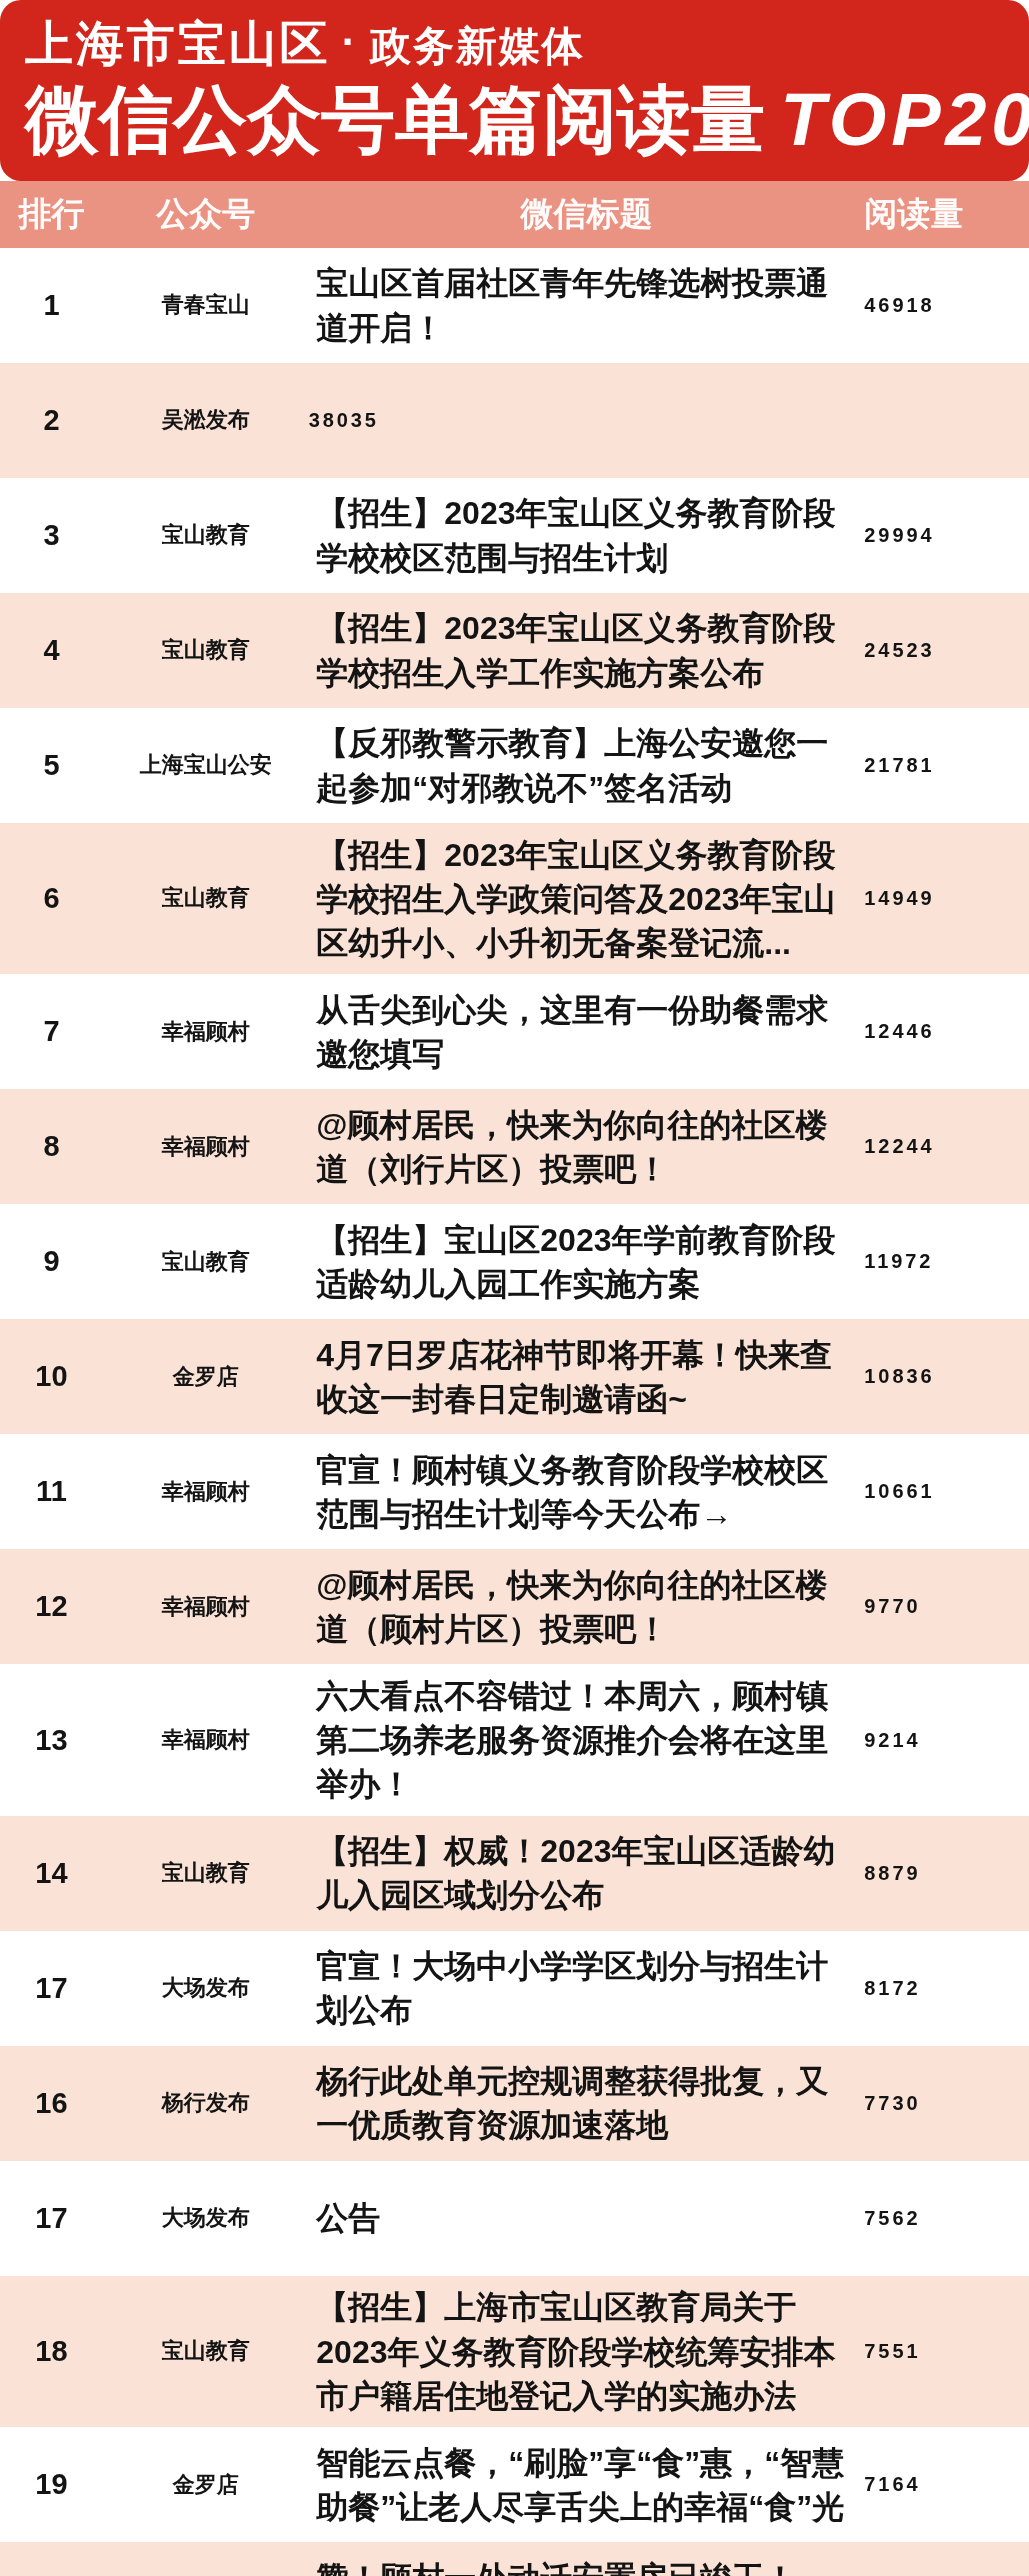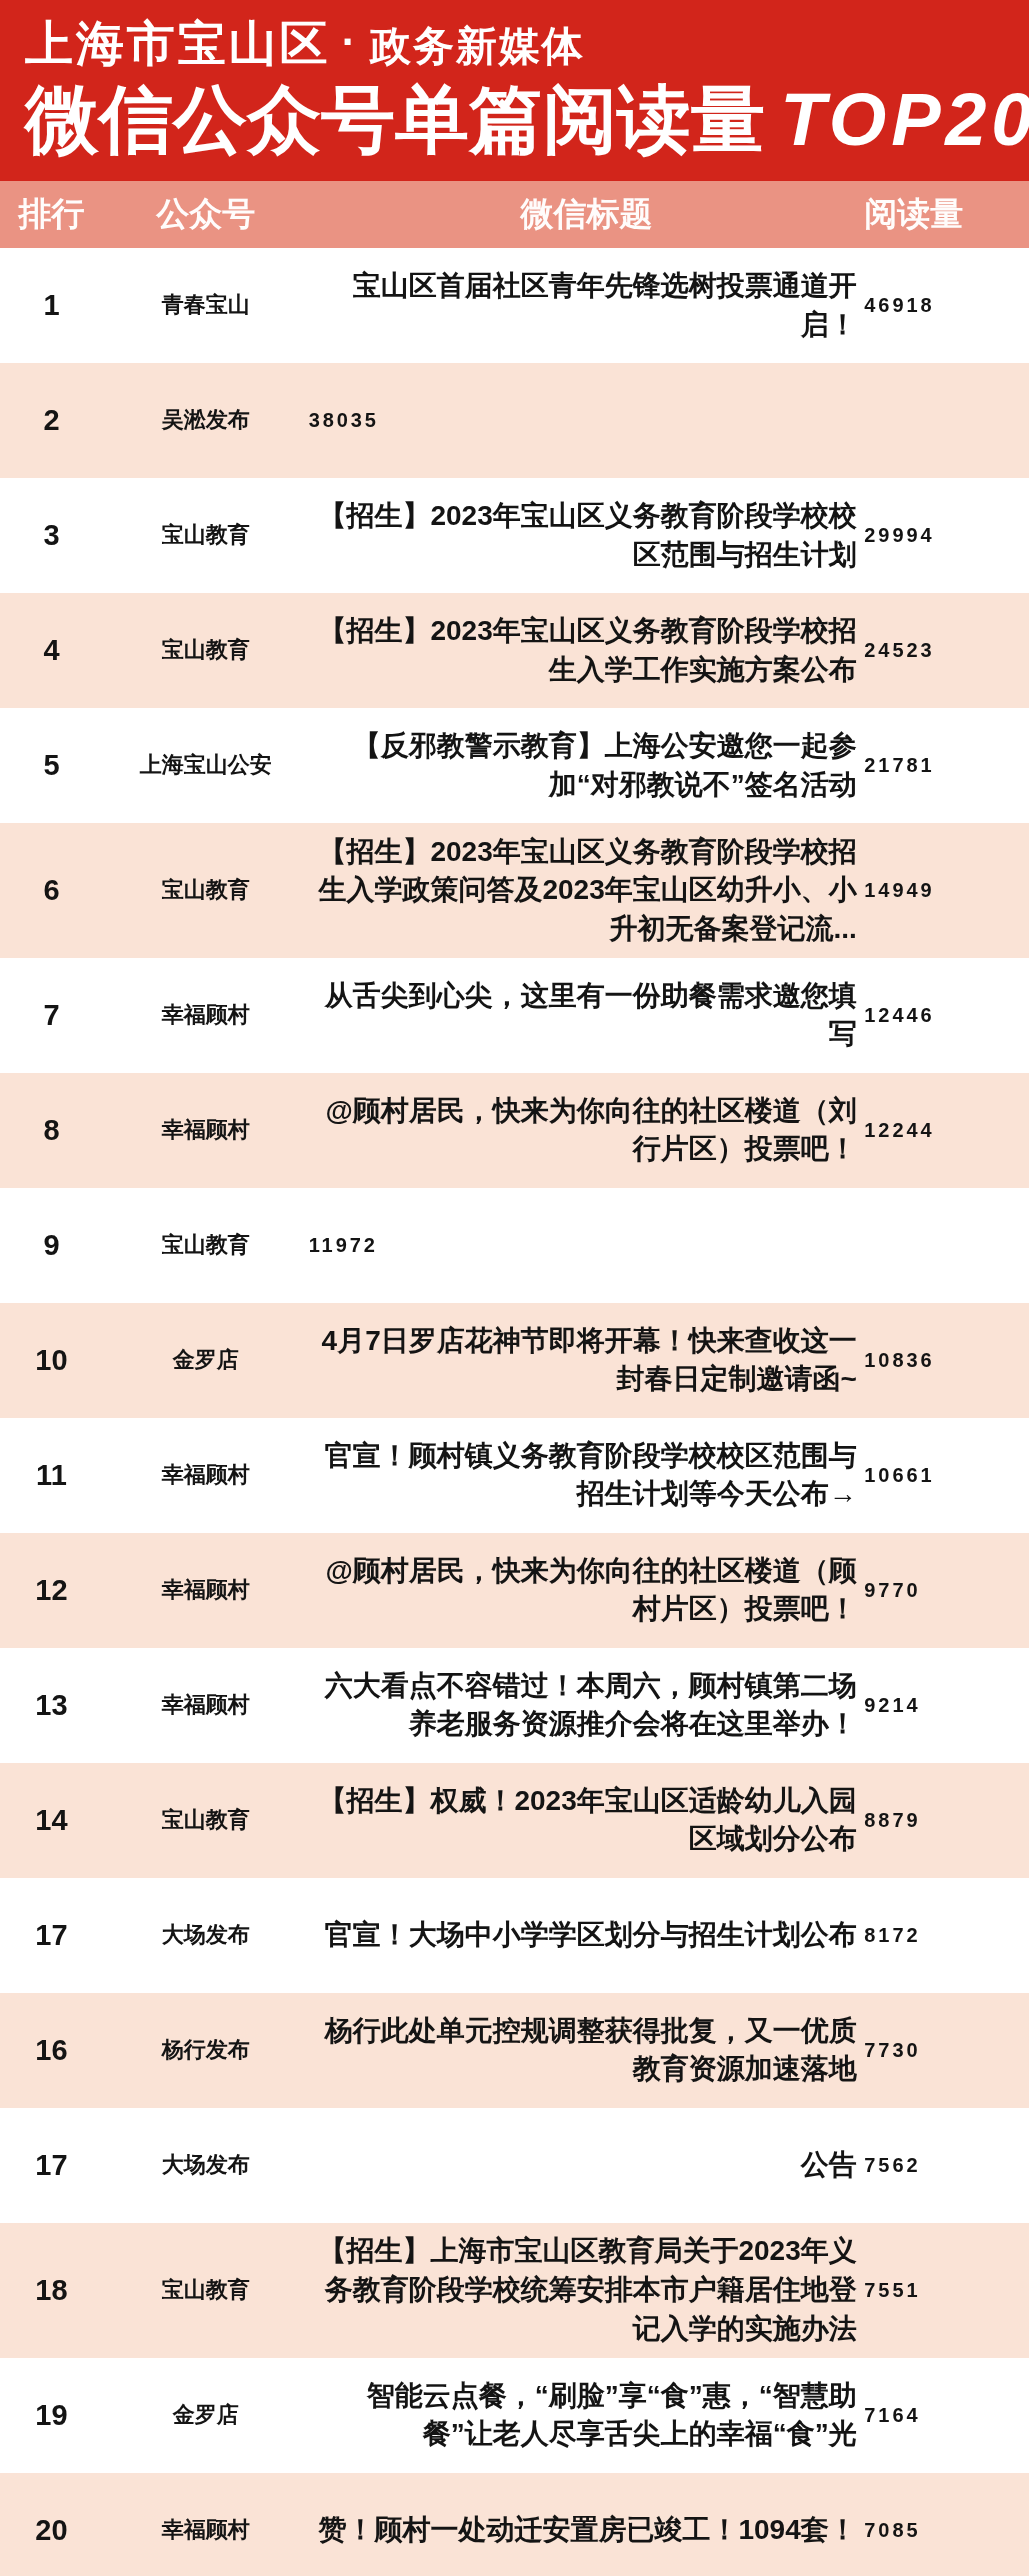--- a/index.html
+++ b/index.html
@@ -19,20 +19,21 @@
   }
 
   
   .banner {
     width: 1029px;
     height: 181px;
     background: var(--red);
     color: #fff;
     padding: 19px 0 0 25px;
     overflow: hidden;
+    border-radius: 21px;
   }
   .banner-line1 {
     font-size: 48px;
     line-height: 1.05;
     letter-spacing: 2.9px;
     white-space: nowrap;
   }
   .banner-line1 .dot {
     font-size: 42px;
     margin: 0 11.4px;
@@ -86,22 +87,22 @@
   }
   .cell-account {
     width: 20%;
     text-align: center;
     font-size: 22px;
     line-height: 1.3;
     padding: 0 3.8px;
   }
   .cell-title {
     width: 54%;
-    text-align: right;
-    font-size: 28px;
+    text-align: left;
+    font-size: 32px;
     line-height: 1.38;
     padding: 9.5px 7.6px;
   }
   .cell-reads {
     width: 16%;
     text-align: left;
     font-size: 20px;
     letter-spacing: 2.9px;
   }
 </style>
@@ -178,20 +179,21 @@
   <div class="row">
     <div class="cell-rank">8</div>
     <div class="cell-account">幸福顾村</div>
     <div class="cell-title">@顾村居民，快来为你向往的社区楼道（刘行片区）投票吧！</div>
     <div class="cell-reads">12244</div>
   </div>
 
   <div class="row">
     <div class="cell-rank">9</div>
     <div class="cell-account">宝山教育</div>
+    <div class="cell-title">【招生】宝山区2023年学前教育阶段适龄幼儿入园工作实施方案</div>
     <div class="cell-reads">11972</div>
   </div>
 
   <div class="row">
     <div class="cell-rank">10</div>
     <div class="cell-account">金罗店</div>
     <div class="cell-title">4月7日罗店花神节即将开幕！快来查收这一封春日定制邀请函~</div>
     <div class="cell-reads">10836</div>
   </div>
 

